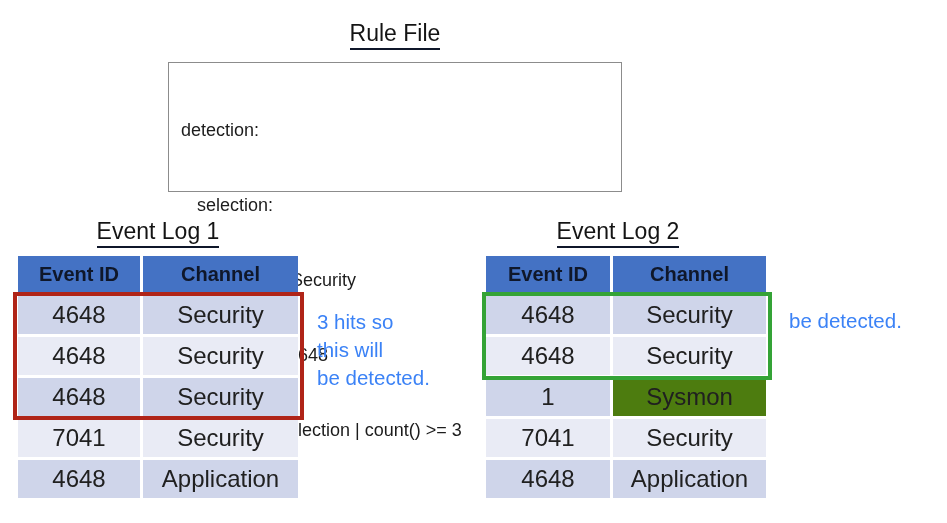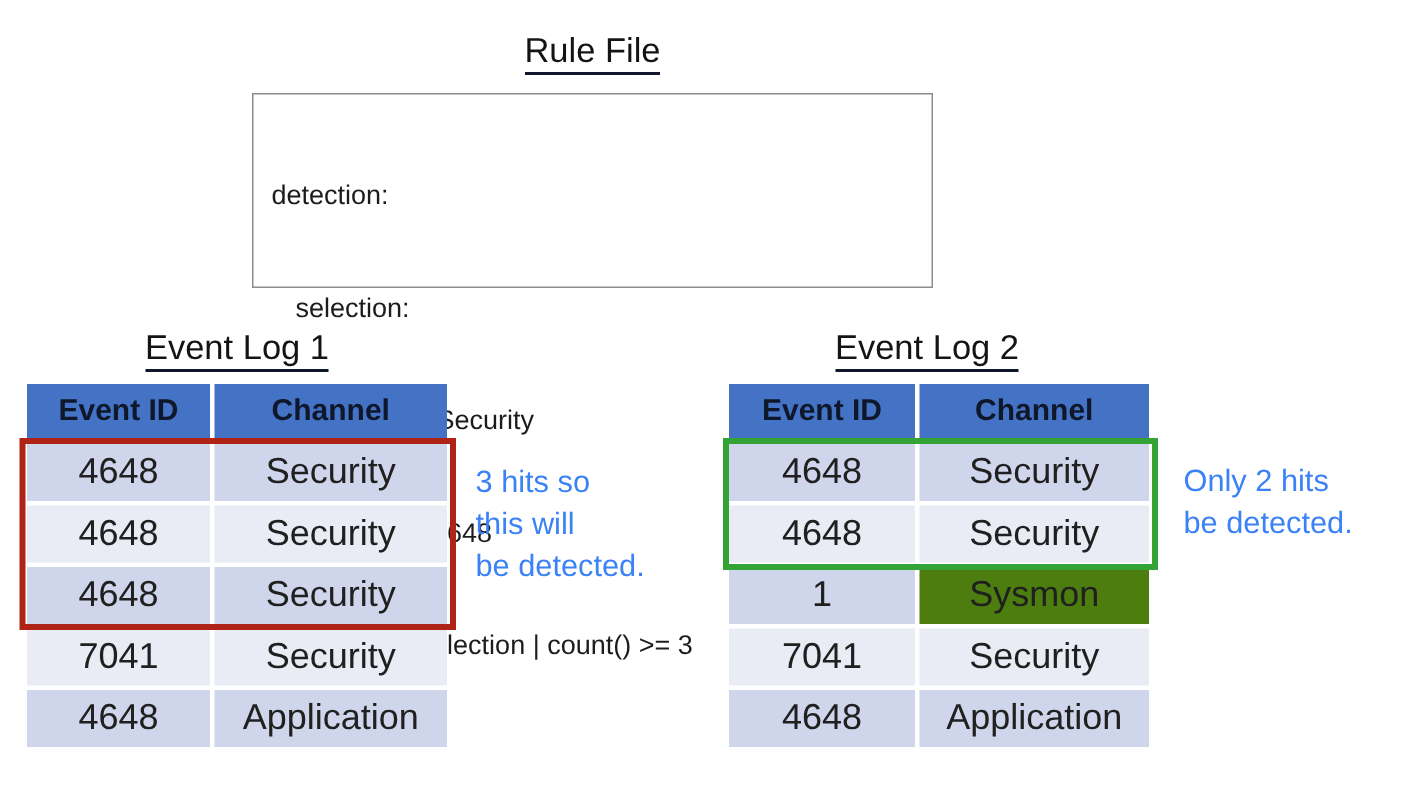--- a/index.html
+++ b/index.html
@@ -137,15 +137,14 @@
   <div class="cell row-light" style="background: rgb(233, 235, 245);">7041</div>
   <div class="cell row-light" style="background: rgb(233, 235, 245);">Security</div>
 
   <div class="cell row-dark" style="background: rgb(207, 213, 234);">4648</div>
   <div class="cell row-dark" style="background: rgb(207, 213, 234);">Application</div>
 </div>
 
 <div class="hl hl-green" style="border-color: rgb(52, 163, 54);"></div>
 
 <div class="abs note note-2">
-  <div>Only 2 hits</div>
   <div>be detected.</div>
 </div>
 
 </body></html>

